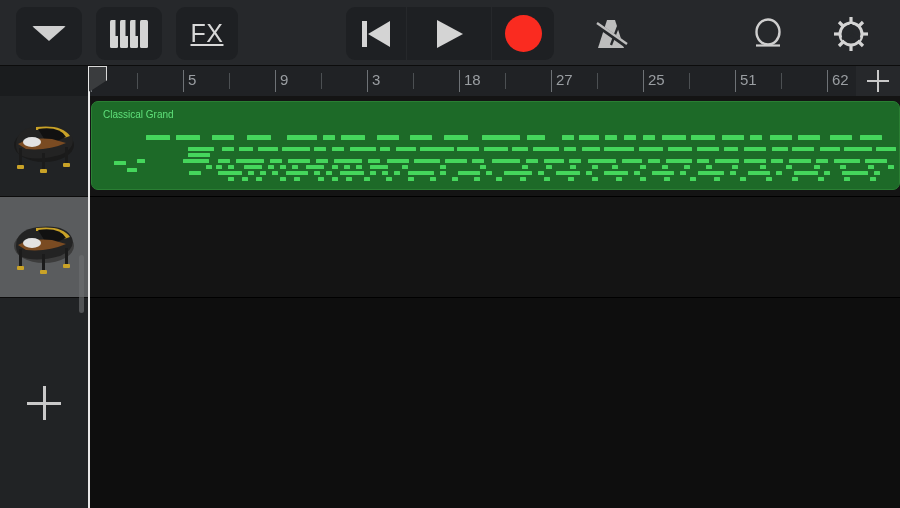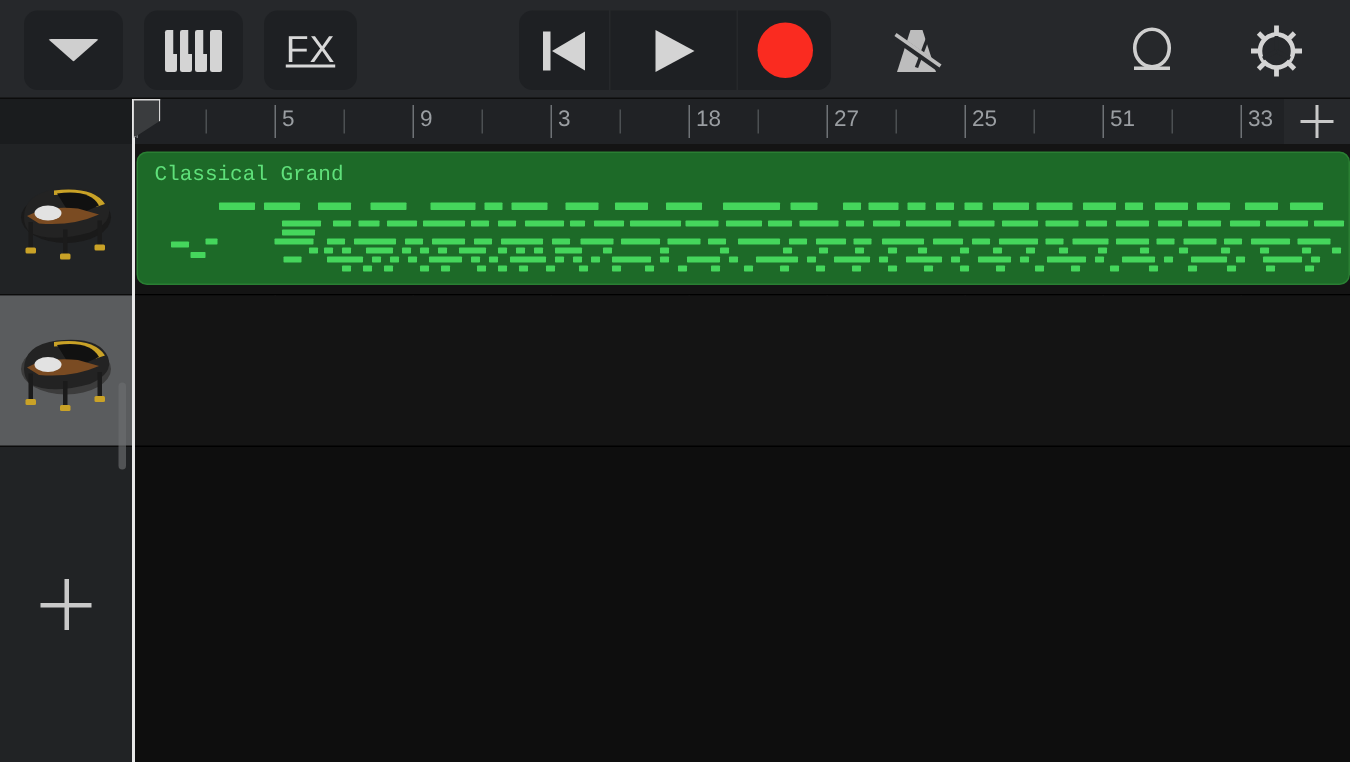--- a/index.html
+++ b/index.html
@@ -205,22 +205,22 @@
   }
   #region-2 {
     left: 621px; top: 105px;
     width: 191px; height: 92px;
     background: #2ec04a;
     border: 1px solid #35cc52;
   }
   .region-label {
     position: absolute;
     left: 11px; top: 7px;
-    font-size: 14px;
-    font-family: Liberation Mono, monospace;
+    font-size: 10px;
+    font-family: Liberation Sans, sans-serif;
     white-space: nowrap;
   }
   #region-1 .region-label { color: #5fe07a; }
   #region-2 .region-label { color: #ffffff; }
 
   .note {
     position: absolute;
     border-radius: 0.5px;
   }
   #region-1 .note { background: #45d65c; }
@@ -363,21 +363,21 @@
         <div class="ruler-tick minor" style="left: 781px;"></div>
       </div>
     <div id="ruler-numbers">
         <div class="ruler-num" style="left: 183px;">5</div>
         <div class="ruler-num" style="left: 275px;">9</div>
         <div class="ruler-num" style="left: 367px;">3</div>
         <div class="ruler-num" style="left: 459px;">18</div>
         <div class="ruler-num" style="left: 551px;">27</div>
         <div class="ruler-num" style="left: 643px;">25</div>
         <div class="ruler-num" style="left: 735px;">51</div>
-        <div class="ruler-num" style="left: 827px;">33</div>
+        <div class="ruler-num" style="left: 827px;">62</div>
       </div>
     <div id="ruler-left-pad"></div>
     <div id="ruler-addtrack">
       <span class="plus-glyph-sm"></span>
     </div>
   </div>
 
   <div id="track-headers">
 
     <div class="track-header unselected" id="track-header-1">

